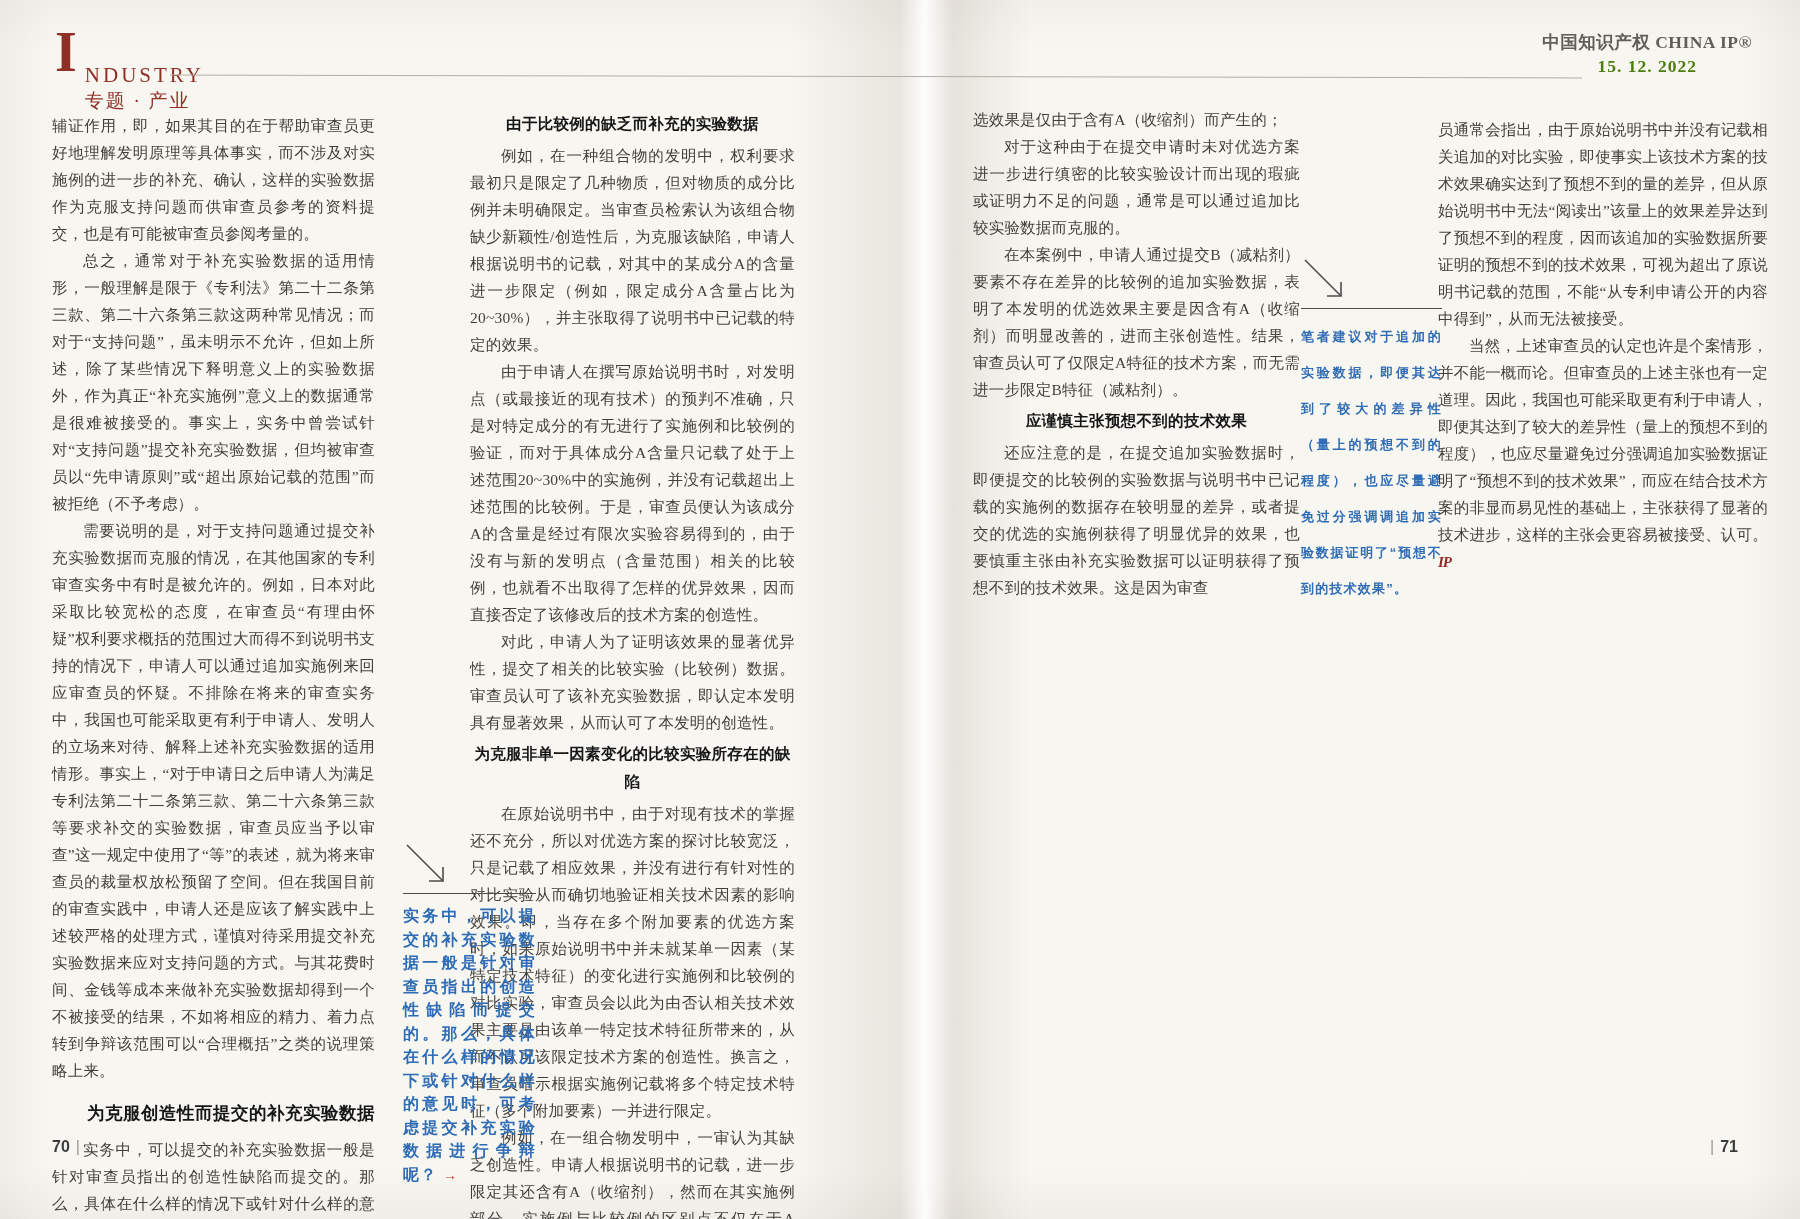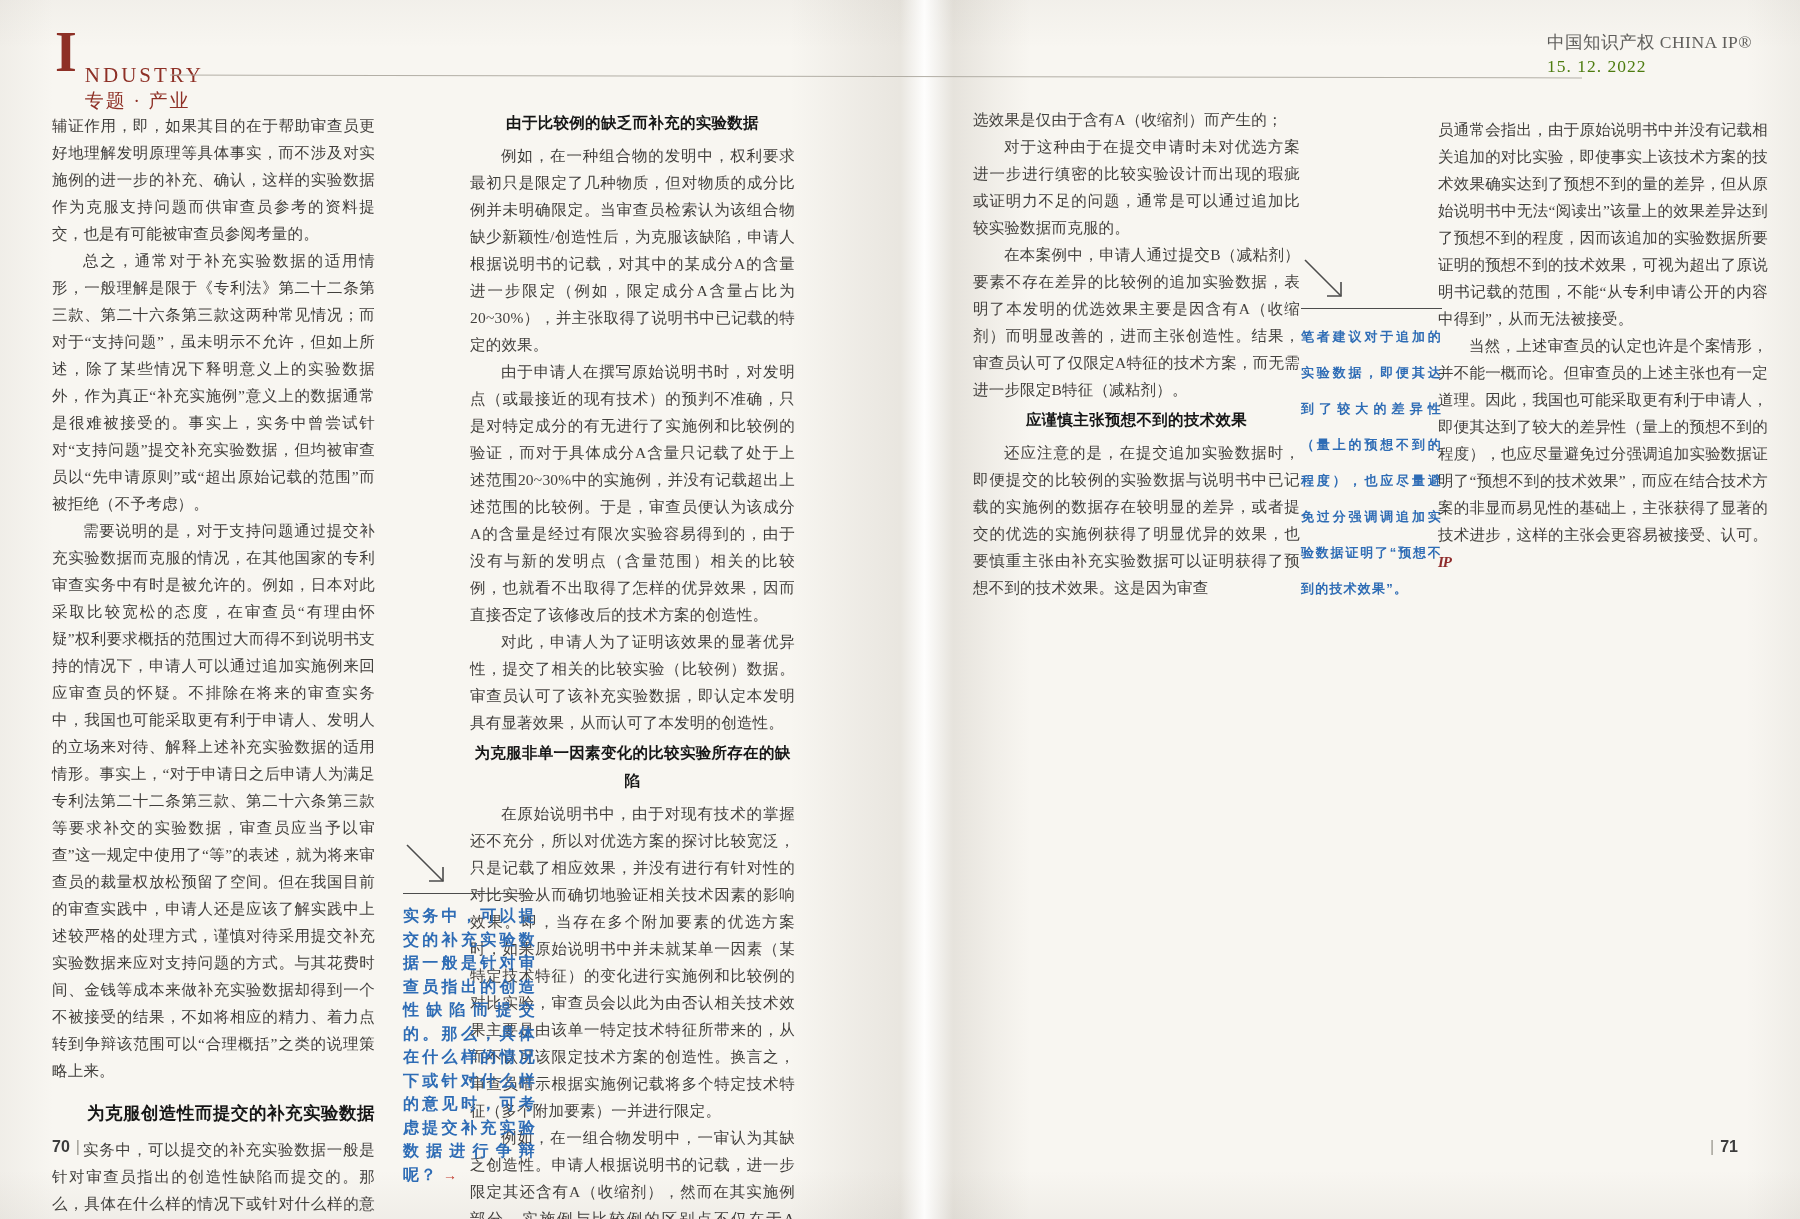--- a/index.html
+++ b/index.html
@@ -17,32 +17,32 @@
       rgba(100,88,70,0) 0%, rgba(100,88,70,0.07) 30%, rgba(100,88,70,0.10) 46%,
       rgba(255,255,255,0.85) 56%, rgba(100,88,70,0.12) 68%, rgba(100,88,70,0.05) 85%, rgba(100,88,70,0) 100%);}
 
   
   .hdr-left{position:absolute;left:55px;top:26px;display:flex;align-items:flex-start;}
   .hdr-initial{font-size:56px;line-height:52px;font-weight:bold;color:#8e3026;margin-right:8px;}
   .hdr-lines{display:flex;flex-direction:column;margin-top:36px;}
   .hdr-title{font-size:21px;letter-spacing:3px;color:#8e3026;line-height:26px;}
   .hdr-sub{font-size:19px;color:#8e3026;line-height:26px;letter-spacing:2px;}
   .header-rule{position:absolute;left:170px;top:76px;width:1412px;height:1px;background:#b3afa6;transform:rotate(0.12deg);}
-  .hdr-right{position:absolute;right:48px;top:30px;text-align:left;color:#5f5e5b;}
+  .hdr-right{position:absolute;right:48px;top:30px;text-align:center;color:#5f5e5b;font-weight:bold;}
   .hdr-right .mag{font-size:17.5px;letter-spacing:0.5px;line-height:24px;}
   .hdr-right .date{font-size:17.5px;letter-spacing:1px;line-height:24px;color:#4d7c0f;}
 
   
   .body-col{position:absolute;width:323px;font-size:15.5px;line-height:27px;
     text-align:justify;color:#413f3c;letter-spacing:0.2px;}
   .para{margin:0;text-indent:2em;}
   .no-indent{text-indent:0;}
   .sec-heading{font-family:"Liberation Sans",sans-serif;font-weight:bold;color:#161616;
     font-size:17.5px;line-height:30px;margin:14px 0 8px;text-indent:0;text-align:right;letter-spacing:0.5px;}
-  .sub-heading{font-family:Liberation Mono, monospace;font-weight:bold;color:#161616;
+  .sub-heading{font-family:Liberation Sans, sans-serif;font-weight:bold;color:#161616;
     font-size:15.5px;line-height:28px;margin:4px 0 4px;text-indent:0;text-align:center;letter-spacing:0.3px;}
 
   
   .callout{position:absolute;font-family:"Liberation Sans",sans-serif;font-weight:bold;
     color:#2e6cb5;text-align:justify;}
   .callout svg{display:block;margin-bottom:6px;}
   .callout .rule{height:0;border-top:1.5px solid #4c4c4c;margin:0 0 10px;}
   .callout-left{left:403px;top:843px;width:133px;}
   .callout-left .txt{font-size:16px;line-height:23.5px;letter-spacing:1.2px;}
   .callout-right{left:1301px;top:258px;width:141px;}

